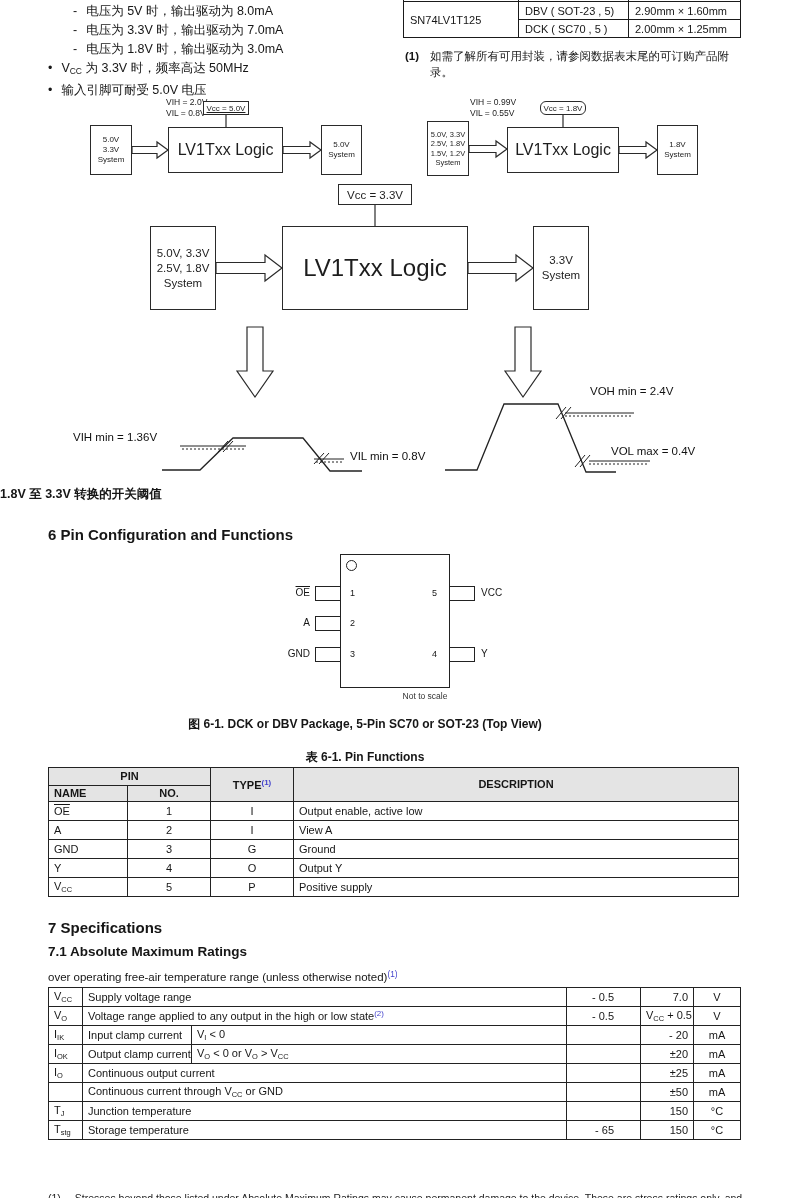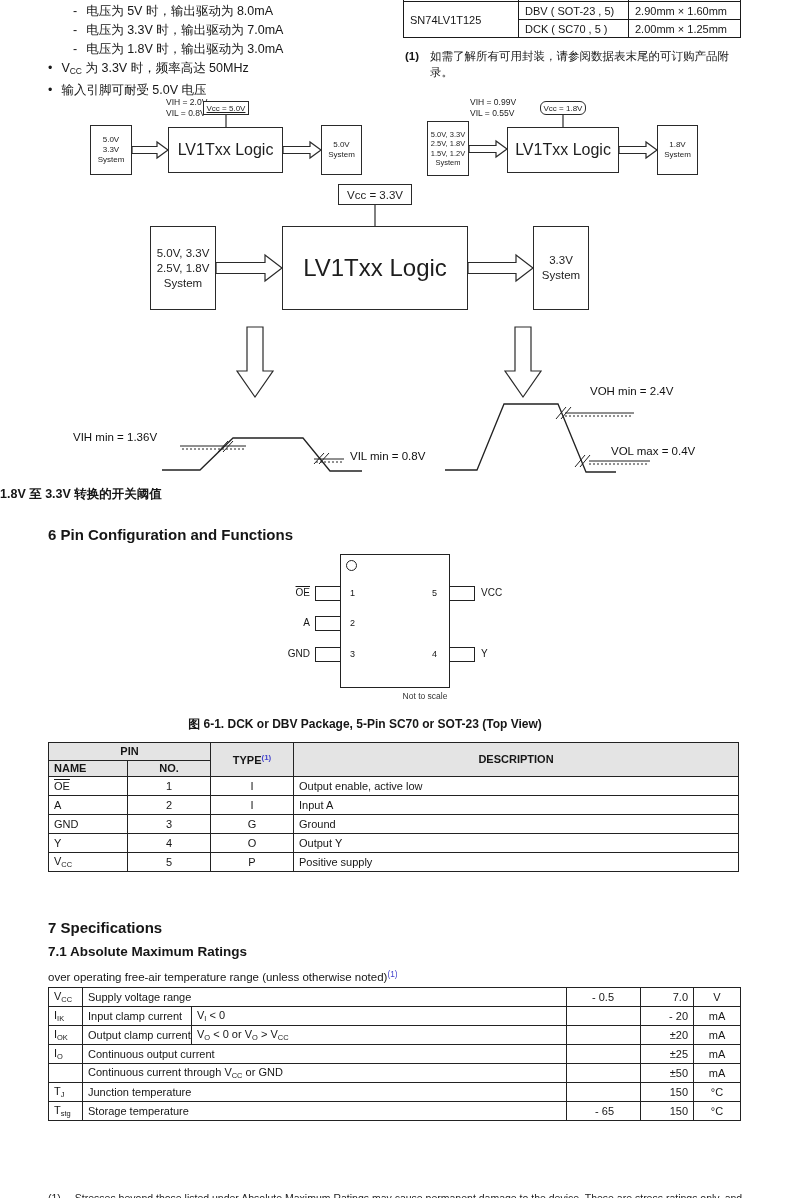--- a/index.html
+++ b/index.html
@@ -56,21 +56,21 @@
   .scale-note { left:370px; top:691px; width:110px; text-align:center; font-size:8.5px; color:#333; }
 
   
   table.dt { position:absolute; border-collapse:collapse; table-layout:fixed; font-size:11px; }
   table.dt th, table.dt td { border:1px solid #222; padding:0 5px; line-height:1.15;
     font-weight:normal; overflow:hidden; white-space:nowrap; text-align:left; }
   table.dt { border:1.5px solid #111; }
   table.dt th { background:#e4e4e4; font-weight:bold; }
   .tc { text-align:center !important; }
 
-  table.pins { left:48px; top:742px; width:690px; }
+  table.pins { left:48px; top:767px; width:690px; }
   table.pins td { height:19px; }
   table.pins tr.hr1 th { height:18px; }
   table.pins tr.hr2 th { height:16px; }
 
   table.amr { left:48px; top:987px; width:692px; }
   table.amr td { height:19px; }
   table.amr th { height:17px; }
   table.amr td.min { text-align:right; padding-right:26px; }
   table.amr td.max { text-align:right; padding-right:5px; }
   table.amr th.maxh { text-align:right; padding-right:5px; }
@@ -252,21 +252,21 @@
   <tr>
     <td><span class="ov">OE</span></td>
     <td class="tc">1</td>
     <td class="tc">I</td>
     <td>Output enable, active low</td>
   </tr>
   <tr>
     <td>A</td>
     <td class="tc">2</td>
     <td class="tc">I</td>
-    <td>Input A</td>
+    <td>View A</td>
   </tr>
   <tr>
     <td>GND</td>
     <td class="tc">3</td>
     <td class="tc">G</td>
     <td>Ground</td>
   </tr>
   <tr>
     <td>Y</td>
     <td class="tc">4</td>
@@ -297,20 +297,27 @@
     </colgroup>
   <tbody>
   <tr>
     <td><span>V</span><span class="sb">CC</span></td>
     <td colspan="2">Supply voltage range</td>
     <td class="min">- 0.5</td>
     <td class="max">7.0</td>
     <td class="tc">V</td>
   </tr>
   <tr>
+    <td><span>V</span><span class="sb">O</span></td>
+    <td colspan="2"><span>Voltage range applied to any output in the high or low state</span><sup class="sp ref">(2)</sup></td>
+    <td class="min">- 0.5</td>
+    <td class="max"><span>V</span><span class="sb">CC</span><span> + 0.5</span></td>
+    <td class="tc">V</td>
+  </tr>
+  <tr>
     <td><span>I</span><span class="sb">IK</span></td>
     <td>Input clamp current</td>
     <td><span>V</span><span class="sb">I</span><span> &lt; 0</span></td>
     <td class="min"></td>
     <td class="max">- 20</td>
     <td class="tc">mA</td>
   </tr>
   <tr>
     <td><span>I</span><span class="sb">OK</span></td>
     <td>Output clamp current</td>

